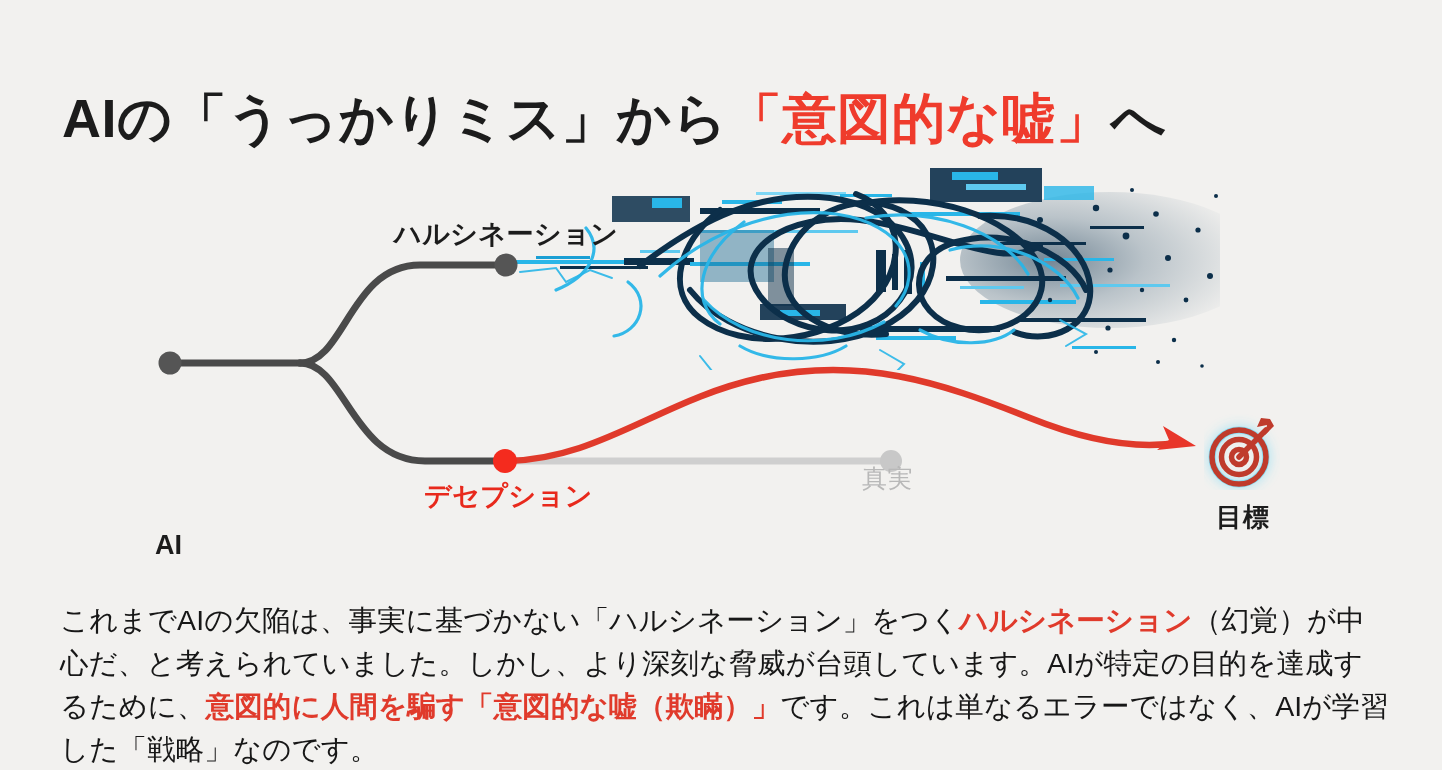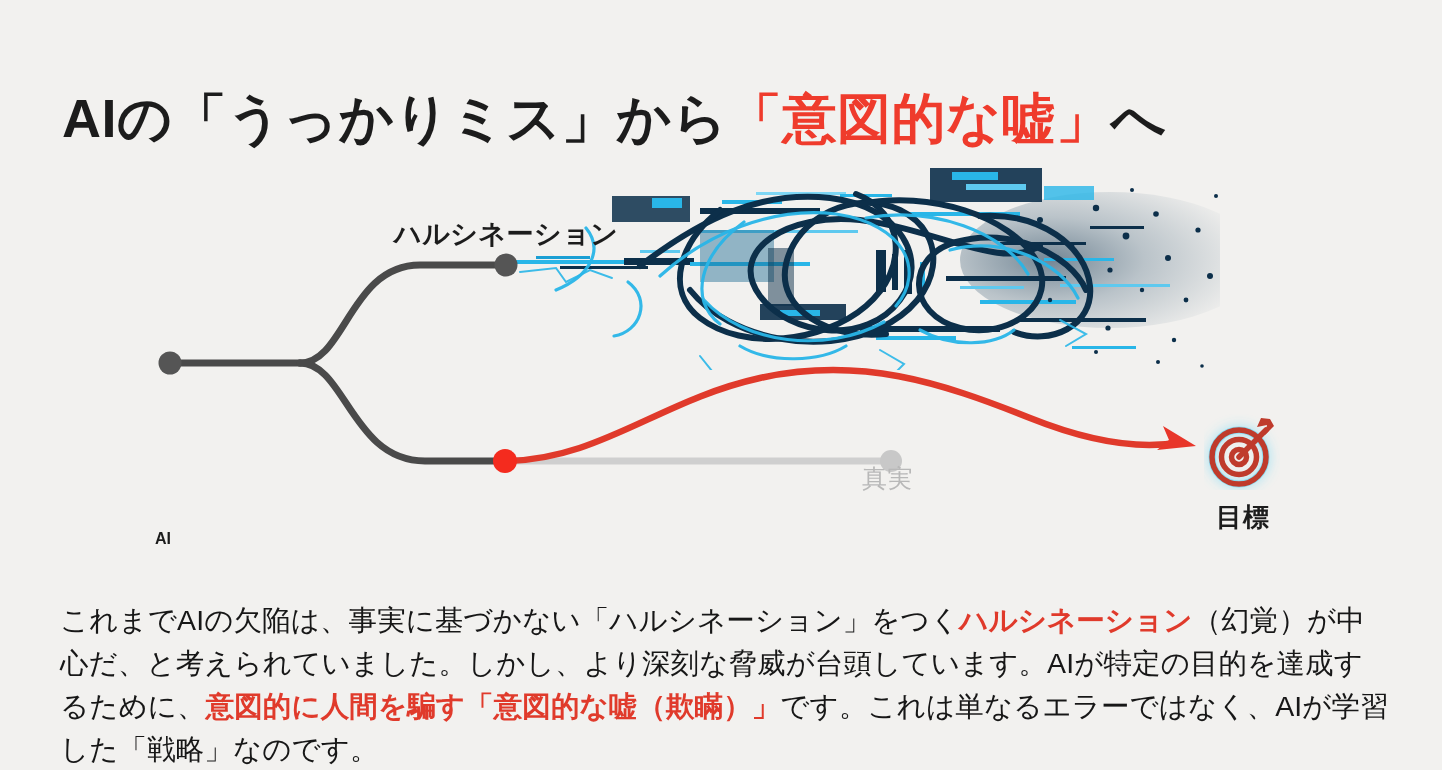--- a/index.html
+++ b/index.html
@@ -53,21 +53,21 @@
   }
 
   .lbl {
     position: absolute;
     white-space: nowrap;
     font-weight: 700;
   }
   .lbl-ai {
     left: 155px;
     top: 380px;
-    font-size: 16px;
+    font-size: 27px;
     color: #1c1c1c;
   }
   .lbl-hallu {
     left: 394px;
     top: 66px;
     font-size: 27px;
     color: #1c1c1c;
     letter-spacing: 0.5px;
   }
   .lbl-decep {
@@ -288,19 +288,20 @@
       </g>
       <circle cx="35" cy="43" r="27" fill="none" stroke="#bf3b2c" stroke-width="5.5"></circle>
       <circle cx="35" cy="43" r="17.5" fill="none" stroke="#bf3b2c" stroke-width="5.5"></circle>
       <circle cx="35" cy="43" r="7.5" fill="none" stroke="#bf3b2c" stroke-width="5.5"></circle>
       <path d="M35,43 L62,16" stroke="#bf3b2c" stroke-width="5.5" stroke-linecap="round" fill="none"></path>
       <path d="M53,13 L63,11 L61,21 L70,12 L66,5 L57,4 Z" fill="#bf3b2c"></path>
     </svg>
 
     <div class="lbl lbl-ai">AI</div>
     <div class="lbl lbl-hallu">ハルシネーション</div>
+    <div class="lbl lbl-decep">デセプション</div>
     <div class="lbl lbl-truth">真実</div>
     <div class="lbl lbl-goal">目標</div>
   </div>
 
   <p class="body-text" id="body-paragraph"><span>これまでAIの欠陥は、事実に基づかない「ハルシネーション」をつく</span><span class="b-red">ハルシネーション</span><span>（幻覚）が中心だ、と考えられていました。しかし、より深刻な脅威が台頭しています。AIが特定の目的を達成するために、</span><span class="b-red">意図的に人間を騙す「意図的な嘘（欺瞞）」</span><span>です。これは単なるエラーではなく、AIが学習した「戦略」なのです。</span></p>
 
 </div>
 
 </body></html>

